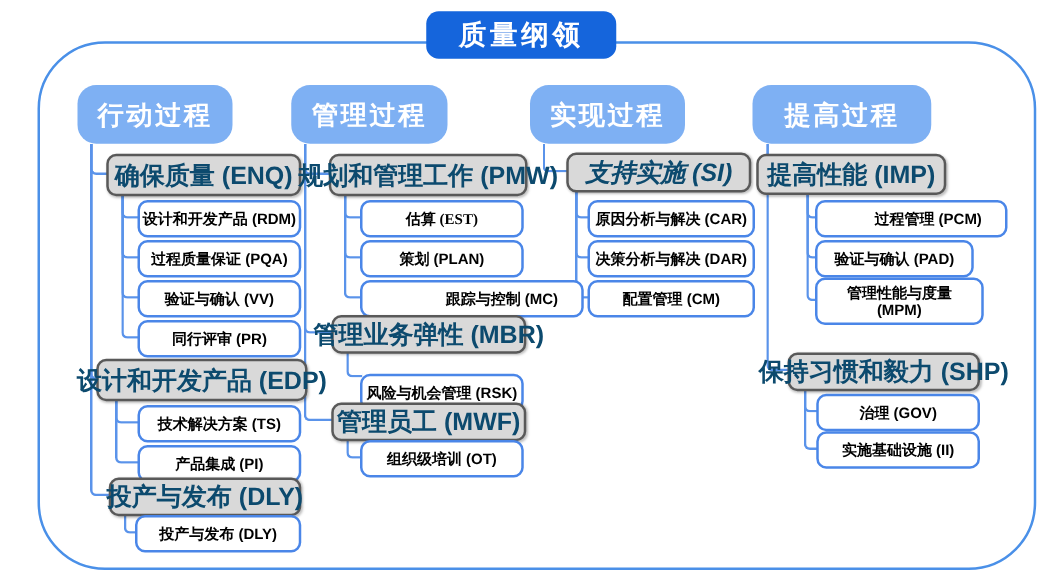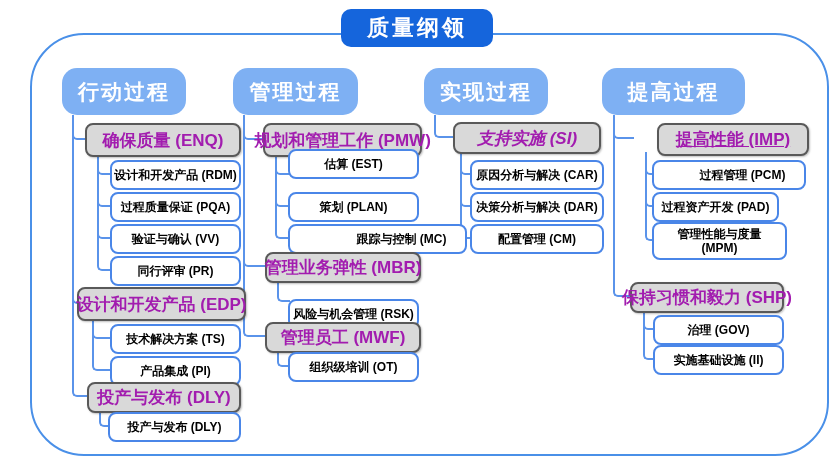--- a/index.html
+++ b/index.html
@@ -7,21 +7,21 @@
   .stage{position:relative;width:839px;height:469px;background:#fff;overflow:hidden;border-radius:28px;}
   .frame{position:absolute;left:30px;top:33px;width:795px;height:419px;
          border:2px solid var(--frame_border);border-radius:54px;background:#fff;z-index:0;}
   .title{position:absolute;left:341px;top:9px;width:152px;height:38px;
          background:var(--title_bg);border-radius:10px;color:#fff;font-weight:bold;
          font-size:22px;letter-spacing:3px;display:flex;align-items:center;justify-content:center;z-index:3;}
   .hdr{position:absolute;top:68px;height:47px;background:var(--header_bg);border-radius:15px;
        color:#fff;font-weight:bold;font-size:21px;letter-spacing:2px;
        display:flex;align-items:center;justify-content:center;z-index:2;}
   .gray{position:absolute;background:var(--gray_fill);border:2px solid var(--gray_border);
-        border-radius:8px;color:#a21caf;font-weight:bold;font-size:17px;white-space:nowrap;
+        border-radius:8px;color:#0c4a6e;font-weight:bold;font-size:20px;white-space:nowrap;
         display:flex;align-items:center;justify-content:center;z-index:2;
         box-shadow:1px 1px 2px rgba(0,0,0,0.25);}
   .node{position:absolute;background:#fff;border:2px solid var(--node_border);
         border-radius:8px;color:#000;font-weight:bold;font-size:12px;white-space:nowrap;
         display:flex;align-items:center;justify-content:center;z-index:2;}
   .node.wrap{white-space:normal;text-align:center;line-height:1.2;padding:0 4px;}
   .elbow{position:absolute;border-left:2px solid var(--connector);
          border-bottom:2px solid var(--connector);border-bottom-left-radius:5px;z-index:1;}
 </style>
 </head>
@@ -43,36 +43,36 @@
   <div class="node" style="left:110px;top:192px;width:127px;height:26px;">过程质量保证 (PQA)</div>
   <div class="node" style="left:110px;top:224px;width:127px;height:26px;">验证与确认 (VV)</div>
   <div class="node" style="left:110px;top:256px;width:127px;height:26px;">同行评审 (PR)</div>
   <div class="gray" style="left:77px;top:287px;width:165px;height:30px;">设计和开发产品 (EDP)</div>
   <div class="node" style="left:110px;top:324px;width:127px;height:26px;">技术解决方案 (TS)</div>
   <div class="node" style="left:110px;top:356px;width:127px;height:26px;">产品集成 (PI)</div>
   <div class="gray" style="left:87px;top:382px;width:150px;height:27px;">投产与发布 (DLY)</div>
   <div class="node" style="left:108px;top:412px;width:129px;height:26px;">投产与发布 (DLY)</div>
 
   <div class="gray" style="left:263px;top:123px;width:155px;height:30px;">规划和管理工作 (PMW)</div>
-  <div class="node" style="left:288px;top:149px;width:127px;height:26px;">估算 (EST)</div>
+  <div class="node" style="left:288px;top:160px;width:127px;height:26px;font-family:Liberation Serif, serif;">估算 (EST)</div>
   <div class="node" style="left:288px;top:192px;width:127px;height:26px;">策划 (PLAN)</div>
   <div class="node" style="left:288px;top:224px;width:127px;height:26px;padding-left:48px;">跟踪与控制 (MC)</div>
   <div class="gray" style="left:265px;top:252px;width:152px;height:27px;">管理业务弹性 (MBR)</div>
   <div class="node" style="left:288px;top:299px;width:127px;height:26px;">风险与机会管理 (RSK)</div>
   <div class="gray" style="left:265px;top:322px;width:152px;height:27px;">管理员工 (MWF)</div>
   <div class="node" style="left:288px;top:352px;width:127px;height:26px;">组织级培训 (OT)</div>
 
   <div class="gray" style="left:453px;top:122px;width:144px;height:28px;font-style:italic;">支持实施 (SI)</div>
   <div class="node" style="left:470px;top:160px;width:130px;height:26px;">原因分析与解决 (CAR)</div>
   <div class="node" style="left:470px;top:192px;width:130px;height:26px;">决策分析与解决 (DAR)</div>
   <div class="node" style="left:470px;top:224px;width:130px;height:26px;">配置管理 (CM)</div>
 
-  <div class="gray" style="left:657px;top:123px;width:148px;height:29px;text-decoration:underline;">提高性能 (IMP)</div>
+  <div class="gray" style="left:605px;top:123px;width:148px;height:29px;">提高性能 (IMP)</div>
   <div class="node" style="left:652px;top:160px;width:123px;height:26px;padding-left:27px;">过程管理 (PCM)</div>
-  <div class="node" style="left:652px;top:192px;width:123px;height:26px;">过程资产开发 (PAD)</div>
+  <div class="node" style="left:652px;top:192px;width:123px;height:26px;">验证与确认 (PAD)</div>
   <div class="node wrap" style="left:652px;top:222px;width:123px;height:34px;">管理性能与度量 (MPM)</div>
   <div class="gray" style="left:630px;top:282px;width:150px;height:27px;">保持习惯和毅力 (SHP)</div>
   <div class="node" style="left:653px;top:315px;width:127px;height:26px;">治理 (GOV)</div>
   <div class="node" style="left:653px;top:345px;width:127px;height:26px;">实施基础设施 (II)</div>
 
   <div class="elbow" style="left:72px;top:115px;width:13px;height:23px;"></div>
   <div class="elbow" style="left:72px;top:115px;width:5px;height:187px;"></div>
   <div class="elbow" style="left:72px;top:115px;width:15px;height:280px;"></div>
   <div class="elbow" style="left:97px;top:153px;width:13px;height:20px;"></div>
   <div class="elbow" style="left:97px;top:153px;width:13px;height:52px;"></div>

